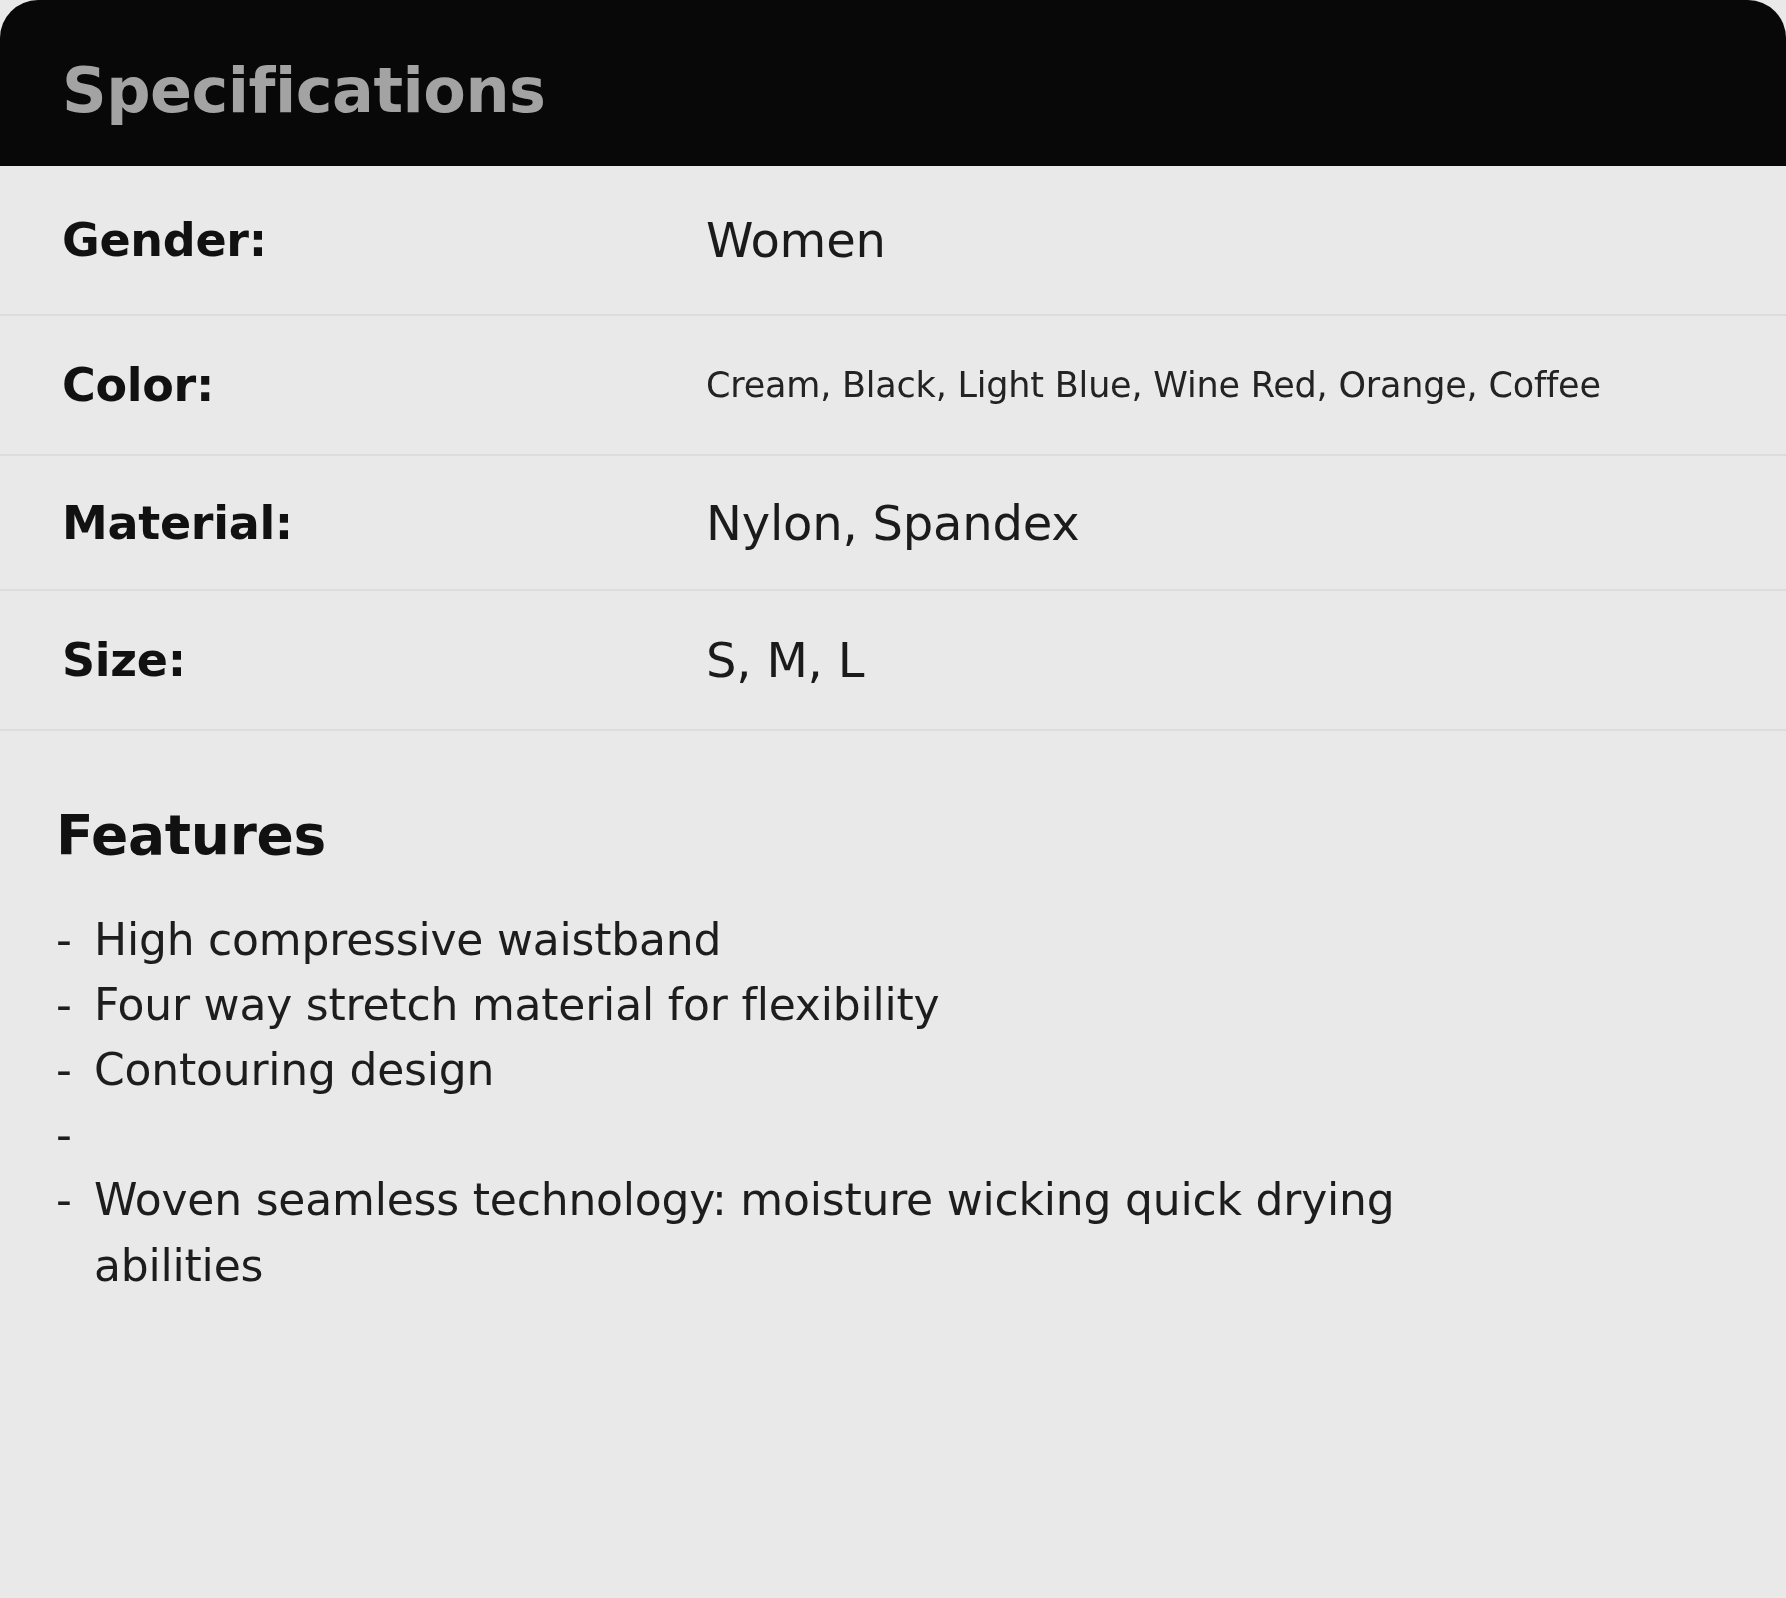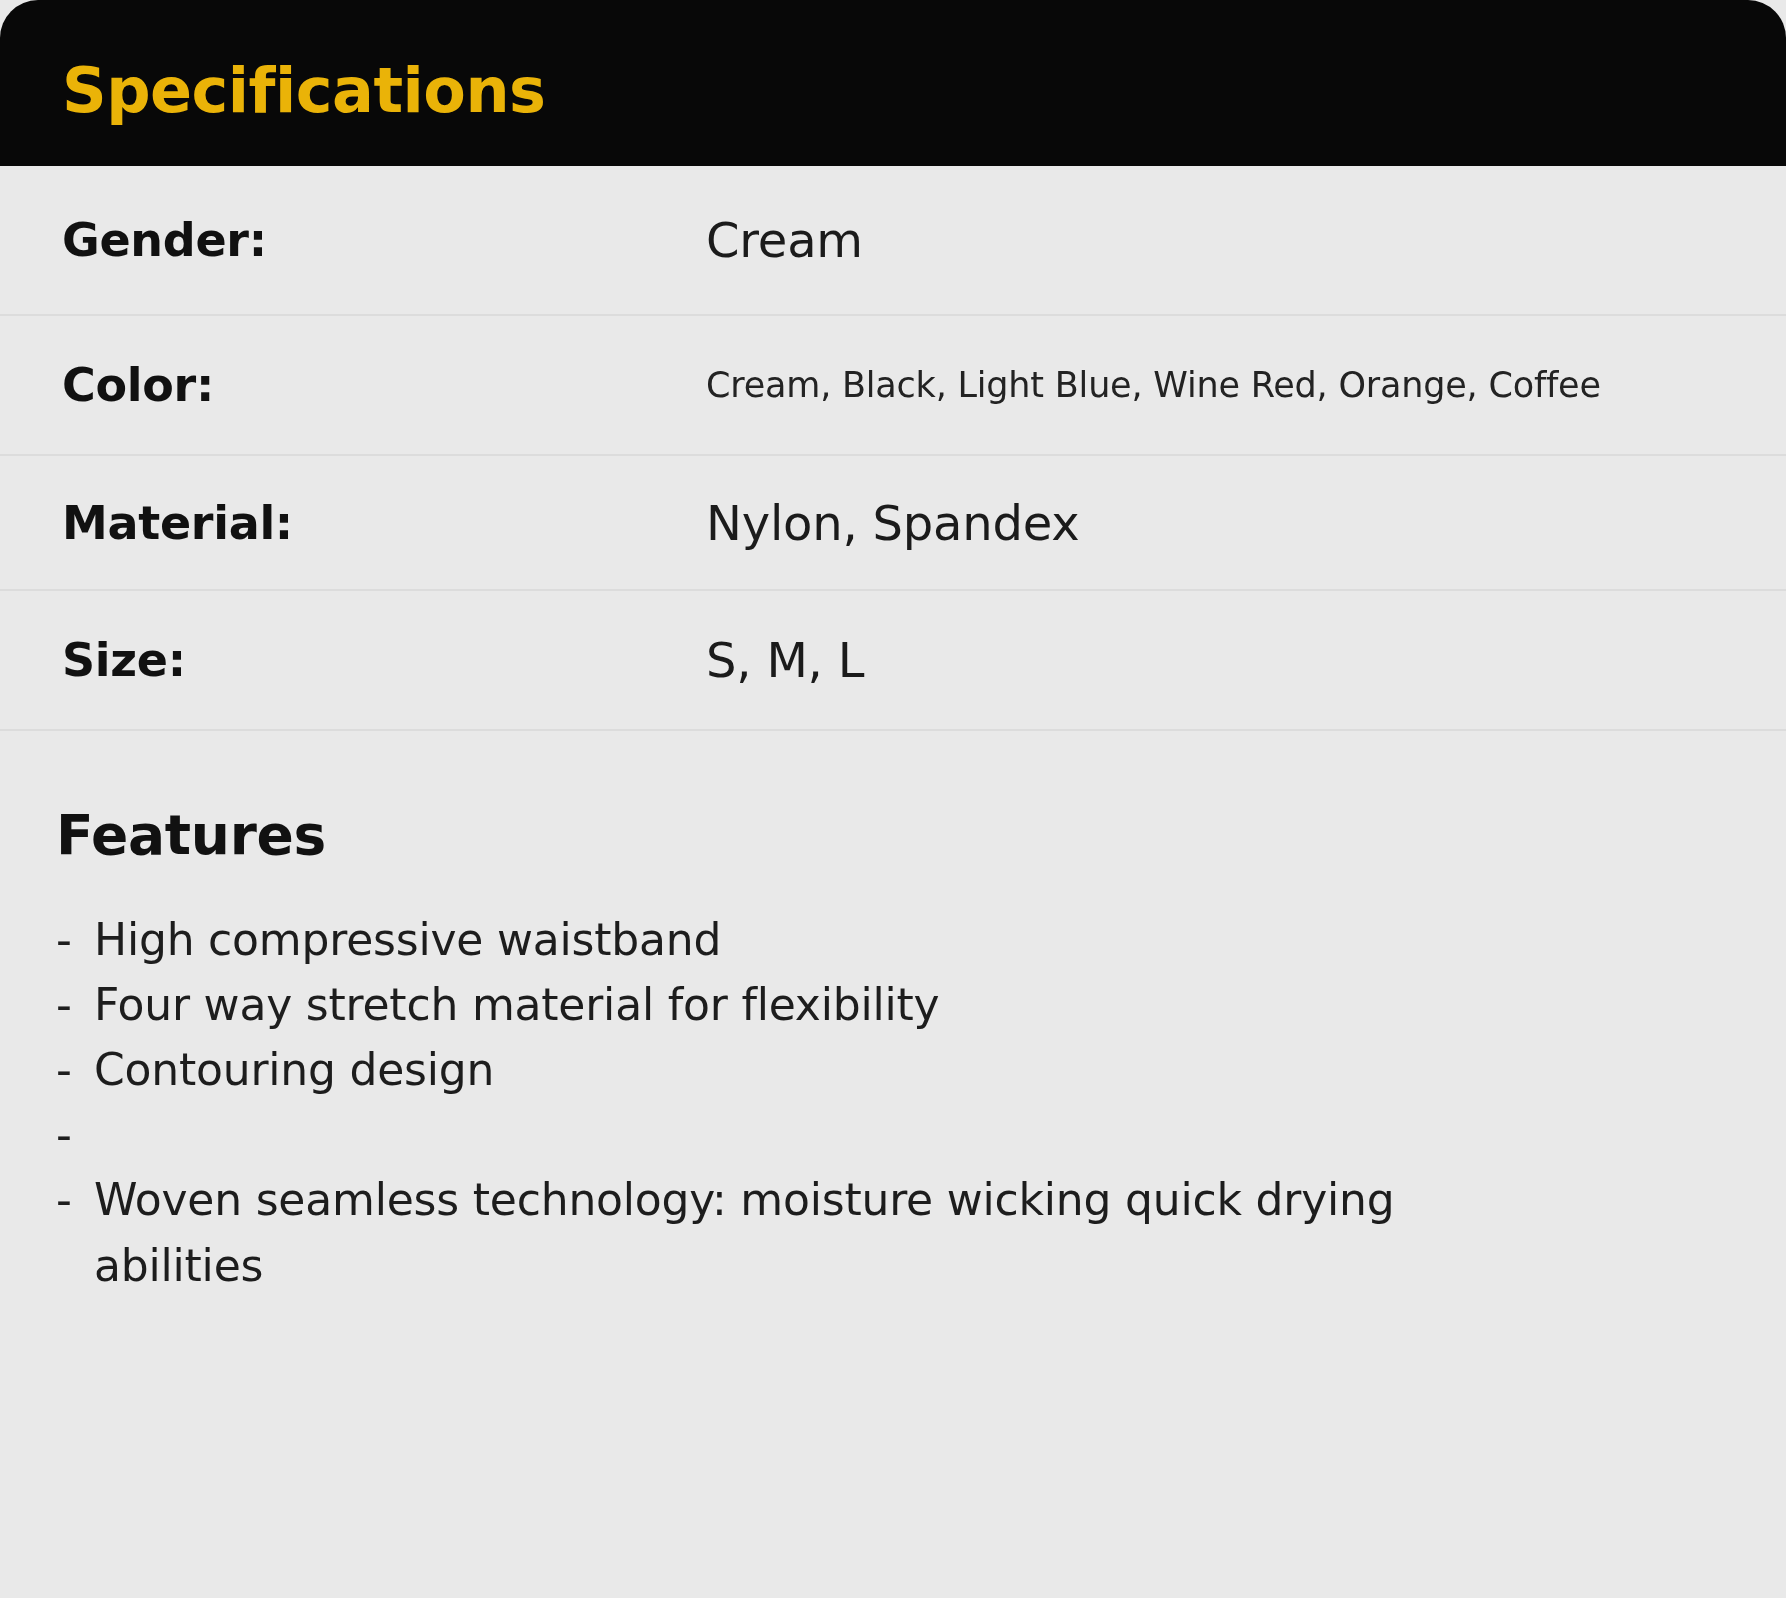--- a/index.html
+++ b/index.html
@@ -26,21 +26,21 @@
   .card-header {
     height: 166px;
     background: #080808;
     border-radius: 38px 38px 0 0;
     display: flex;
     align-items: center;
     padding: 0 0 0 62px;
     box-sizing: border-box;
   }
   .card-header-title {
-    color: #eab308;
+    color: #a3a3a3;
     font-size: 62px;
     font-weight: bold;
     letter-spacing: -0.5px;
     line-height: 1;
     margin-top: 16px;
   }
 
   
   .spec-rows {
     background: #e9e9e9;
@@ -118,21 +118,21 @@
 <div id="spec-card">
 
   <div class="card-header">
     <div class="card-header-title">Specifications</div>
   </div>
 
   <div class="spec-rows">
 
     <div class="spec-row r-gender">
       <div class="spec-label">Gender:</div>
-      <div class="spec-value">Cream</div>
+      <div class="spec-value">Women</div>
     </div>
 
     <div class="spec-row r-color">
       <div class="spec-label">Color:</div>
       <div class="spec-value small">Cream, Black, Light Blue, Wine Red, Orange, Coffee</div>
     </div>
 
     <div class="spec-row r-material">
       <div class="spec-label">Material:</div>
       <div class="spec-value">Nylon, Spandex</div>

